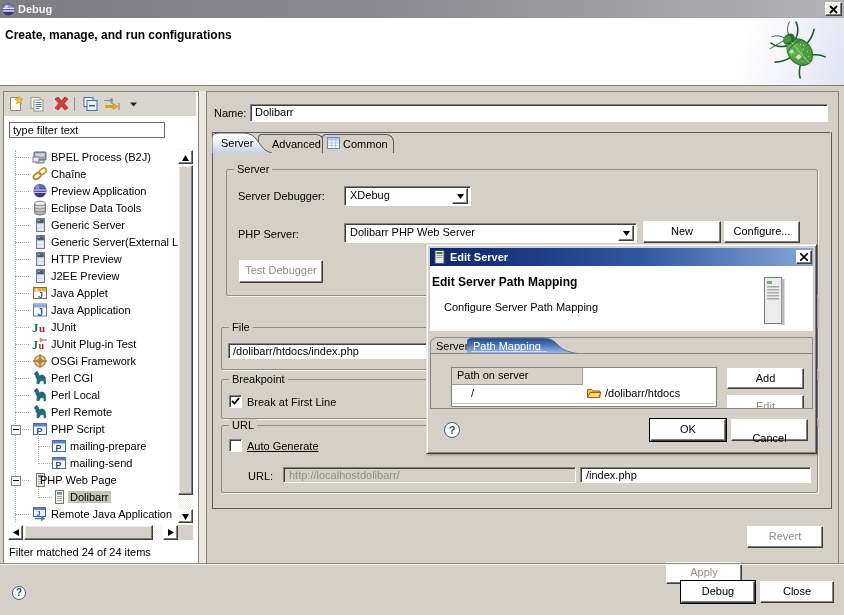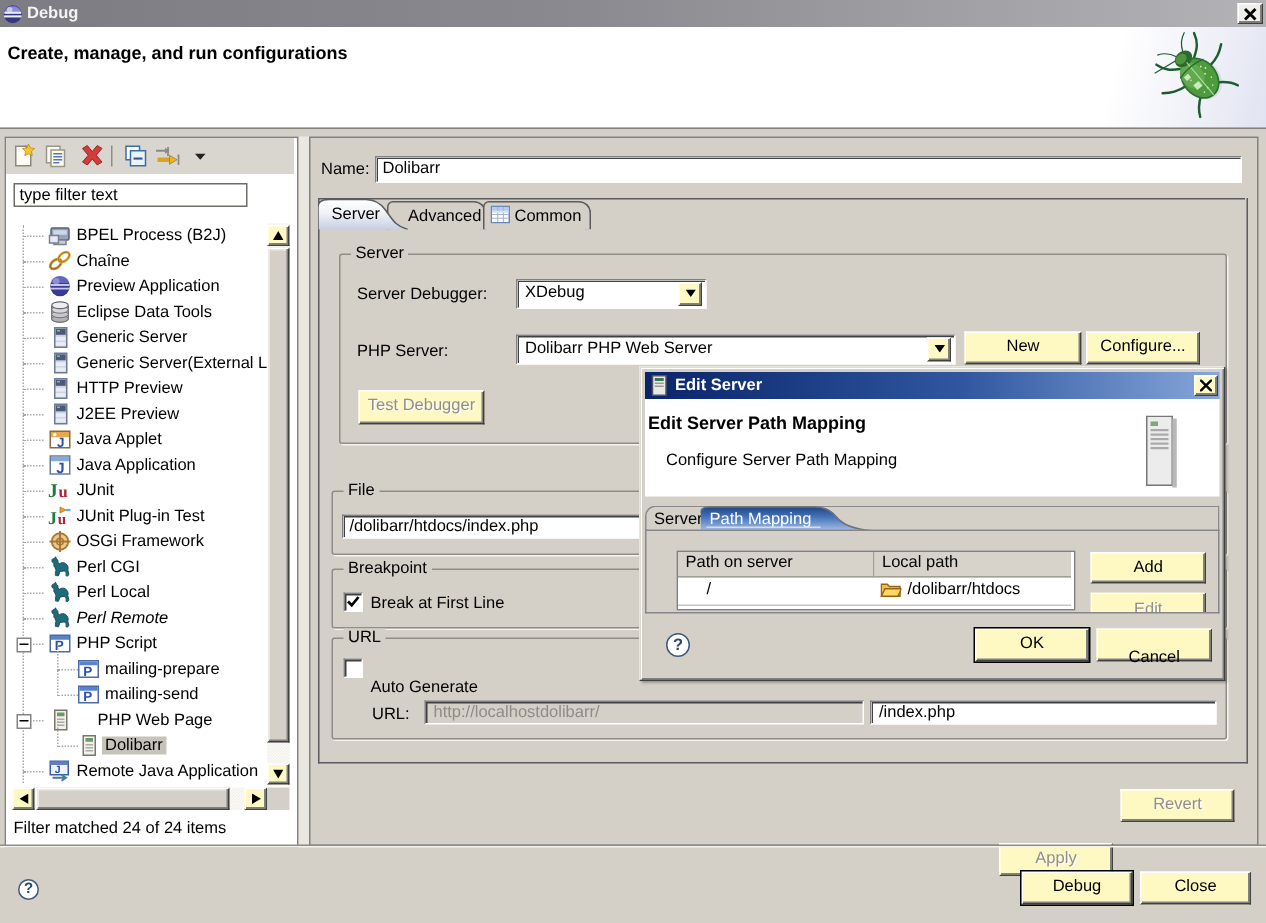--- a/index.html
+++ b/index.html
@@ -3,21 +3,21 @@
 <meta charset="utf-8">
 <style>
 html,body{margin:0;padding:0;}
 body{width:844px;height:615px;overflow:hidden;position:relative;
   font-family:"Liberation Sans",sans-serif;font-size:11px;color:#000;
   background:#d4d0c8;}
 .abs{position:absolute;}
 
 .raised{background:#d4d0c8;border:1px solid;border-color:#ffffff #404040 #404040 #ffffff;
   box-shadow:inset -1px -1px 0 #808080, inset 1px 1px 0 #ece9e2;}
-.btn{background:#fef9c3;border:1px solid;border-color:#ffffff #404040 #404040 #ffffff;
+.btn{background:#ffffff;border:1px solid;border-color:#ffffff #404040 #404040 #ffffff;
   box-shadow:inset -1px -1px 0 #808080;text-align:center;}
 .default{outline:1px solid #000;}
 .sunken{background:#fff;border:1px solid;border-color:#808080 #ffffff #ffffff #808080;
   box-shadow:inset 1px 1px 0 #404040;}
 .group{border:1px solid #8f8d86;border-radius:2px;box-shadow:1px 1px 0 #f6f4ee;}
 .group>.glabel{position:absolute;top:-7px;left:7px;background:#d4d0c8;padding:0 3px;line-height:13px;}
 .dis{color:#928f87;text-shadow:1px 1px 0 #fefdfb;}
 .tl{white-space:nowrap;}
 </style>
 </head>
@@ -239,21 +239,21 @@
       <rect x="4.6" y="10.5" width="1.2" height="3.4" fill="#1f6b7d"></rect>
       <rect x="11.8" y="11" width="1.2" height="3" fill="#1f6b7d"></rect>
     </svg>
     <div class="abs tl" style="left:46px;top:241px;">Perl Local</div>
     <div class="abs" style="left:10px;top:264px;width:14px;height:1px;border-top:1px dotted #a8a8a8;"></div>
     <svg class="abs" style="left:27px;top:256px" width="16" height="16" viewBox="0 0 16 16">
       <path d="M4.2 5.5 C3.4 5.5 2.6 4.8 2.6 3.8 C2.6 2.8 3.4 2.2 4.3 2.3 L5 1.2 5.6 2.5 C6.6 3 6.8 4 6.6 5 L7.6 5.8 C8.6 5 10.4 4.8 11.6 5.6 C13.2 6.6 13.8 8.4 13.2 10 L13.8 12.5 C13.9 13.2 13.6 13.8 13 14 L12.2 14 12.2 11.5 10.8 10.6 8 11 7 13.8 5.8 13.8 5.6 10.8 4.6 8.2 C3.6 7.6 3.8 6.2 4.2 5.5 z" fill="#1f6b7d" stroke="#0c4450" stroke-width=".6"></path>
       <rect x="4.6" y="10.5" width="1.2" height="3.4" fill="#1f6b7d"></rect>
       <rect x="11.8" y="11" width="1.2" height="3" fill="#1f6b7d"></rect>
     </svg>
-    <div class="abs tl" style="left:46px;top:258px;font-style:italic;">Perl Remote</div>
+    <div class="abs tl" style="left:46px;top:258px;">Perl Remote</div>
     <div class="abs" style="left:10px;top:281px;width:14px;height:1px;border-top:1px dotted #a8a8a8;"></div>
     <div class="abs" style="left:6px;top:277px;width:8px;height:8px;background:#fff;border:1px solid #848484;">
       <div style="position:absolute;left:1px;top:3px;width:6px;height:1px;background:#000;"></div>
     </div>
     <svg class="abs" style="left:27px;top:273px" width="16" height="16" viewBox="0 0 16 16">
       <rect x="1.5" y="2.5" width="13" height="11" fill="#fff" stroke="#4a6aaa"></rect>
       <rect x="2" y="3" width="12" height="2.5" fill="#5a82c8"></rect>
       <text x="4.5" y="12.5" font-size="9" font-weight="bold" fill="#2a50b0" font-family="Liberation Sans">P</text>
     </svg>
     <div class="abs tl" style="left:46px;top:275px;">PHP Script</div>
@@ -277,21 +277,21 @@
     <div class="abs" style="left:6px;top:328px;width:8px;height:8px;background:#fff;border:1px solid #848484;">
       <div style="position:absolute;left:1px;top:3px;width:6px;height:1px;background:#000;"></div>
     </div>
     <svg class="abs" style="left:27px;top:324px" width="16" height="16" viewBox="0 0 16 16">
       <rect x="4.5" y="1.5" width="8" height="13" fill="#f2f0ea" stroke="#78766a"></rect>
       <rect x="6" y="3" width="5" height="2.5" fill="#6a9a6a"></rect>
       <rect x="6" y="7" width="5" height="1" fill="#aaa"></rect>
       <rect x="6" y="9" width="5" height="1" fill="#aaa"></rect>
       <rect x="6" y="11" width="5" height="1" fill="#aaa"></rect>
     </svg>
-    <div class="abs tl" style="left:60px;top:326px;">PHP Web Page</div>
+    <div class="abs tl" style="left:35px;top:326px;">PHP Web Page</div>
     <div class="abs" style="left:33px;top:349px;width:14px;height:1px;border-top:1px dotted #a8a8a8;"></div>
     <div class="abs" style="left:33px;top:333px;width:1px;height:17px;border-left:1px dotted #a8a8a8;"></div>
     <svg class="abs" style="left:46px;top:341px" width="16" height="16" viewBox="0 0 16 16">
       <rect x="4.5" y="1.5" width="8" height="13" fill="#f2f0ea" stroke="#78766a"></rect>
       <rect x="6" y="3" width="5" height="2.5" fill="#6a9a6a"></rect>
       <rect x="6" y="7" width="5" height="1" fill="#aaa"></rect>
       <rect x="6" y="9" width="5" height="1" fill="#aaa"></rect>
       <rect x="6" y="11" width="5" height="1" fill="#aaa"></rect>
     </svg>
     <div class="abs tl" style="left:65px;top:343px;background:#c6c3ba;padding:0 2px;margin-left:-2px;">Dolibarr</div>
@@ -402,21 +402,21 @@
  <svg width="9" height="9" viewBox="0 0 9 9" style="margin:1px">
       <path d="M1 4 L3.5 6.5 L8 1" stroke="#000" stroke-width="1.8" fill="none"></path>
     </svg>
 </div>
 <div class="abs tl" style="left:247px;top:396px;">Break at First Line</div>
 
 <div class="abs group" style="left:221px;top:425px;width:595px;height:66px;">
  <div class="glabel tl">URL</div>
 </div>
 <div class="abs sunken" style="left:229px;top:439px;width:11px;height:11px;"></div>
-<div class="abs tl" style="left:247px;top:452px;">Auto Generate</div>
+<div class="abs tl" style="left:247px;top:440px;text-decoration:underline;">Auto Generate</div>
 <div class="abs tl" style="left:248px;top:470px;">URL:</div>
 <div class="abs sunken" style="left:283px;top:467px;width:291px;height:14px;background:#d4d0c8;">
     <div class="tl" style="padding:1px 0 0 5px;color:#8e8c84;">http://localhostdolibarr/</div>
   </div>
 <div class="abs sunken" style="left:580px;top:467px;width:229px;height:14px;">
     <div class="tl" style="padding:1px 0 0 5px;">/index.php</div>
   </div>
 
 <div class="abs btn" style="left:666px;top:526px;width:74px;height:20px;margin-top:36px;">
     <div class="dis tl" style="margin-top:3px;">Apply</div>
@@ -478,23 +478,20 @@
  </svg>
  <div class="abs tl" style="left:46px;top:95px;color:#fff;">Path Mapping</div>
  <div class="abs" style="left:44px;top:106px;width:76px;height:1px;background:#cfe0f4;"></div>
  <div class="abs" style="left:3px;top:108px;width:381px;height:55px;border:1px solid #87878b;border-top:none;"></div>
  <div class="abs" style="left:3px;top:108px;width:383px;height:1px;background:#87878b;"></div>
 
  <div class="abs" style="left:24px;top:122px;width:264px;height:38px;background:#fff;border:1px solid #808080;"></div>
  <div class="abs" style="left:25px;top:123px;width:130px;height:16px;background:#d7d3cb;border-right:1px solid #a09d95;border-bottom:1px solid #a09d95;">
       <div class="tl" style="padding:1px 0 0 5px;">Path on server</div>
     </div>
- <div class="abs" style="left:156px;top:123px;width:131px;height:16px;background:#d7d3cb;border-bottom:1px solid #a09d95;">
-      <div class="tl" style="padding:1px 0 0 5px;">Local path</div>
-    </div>
  <div class="abs tl" style="left:44px;top:142px;">/</div>
  <svg class="abs" style="left:160px;top:142px" width="14" height="11" viewBox="0 0 14 11">
   <path d="M0.5 2.5 h4 l1.5 1.5 h7 v6.5 h-12.5 z" fill="#f0c040" stroke="#996515"></path>
   <path d="M0.5 10.5 l2.5 -5 h11 l-2.5 5 z" fill="#ffd968" stroke="#996515"></path>
  </svg>
  <div class="abs tl" style="left:178px;top:142px;">/dolibarr/htdocs</div>
  <div class="abs" style="left:25px;top:158px;width:262px;height:1px;background:#c8c5bd;"></div>
 
  <div class="abs btn" style="left:300px;top:123px;width:75px;height:19px;">
       <div class="tl" style="margin-top:3px;">Add</div>

